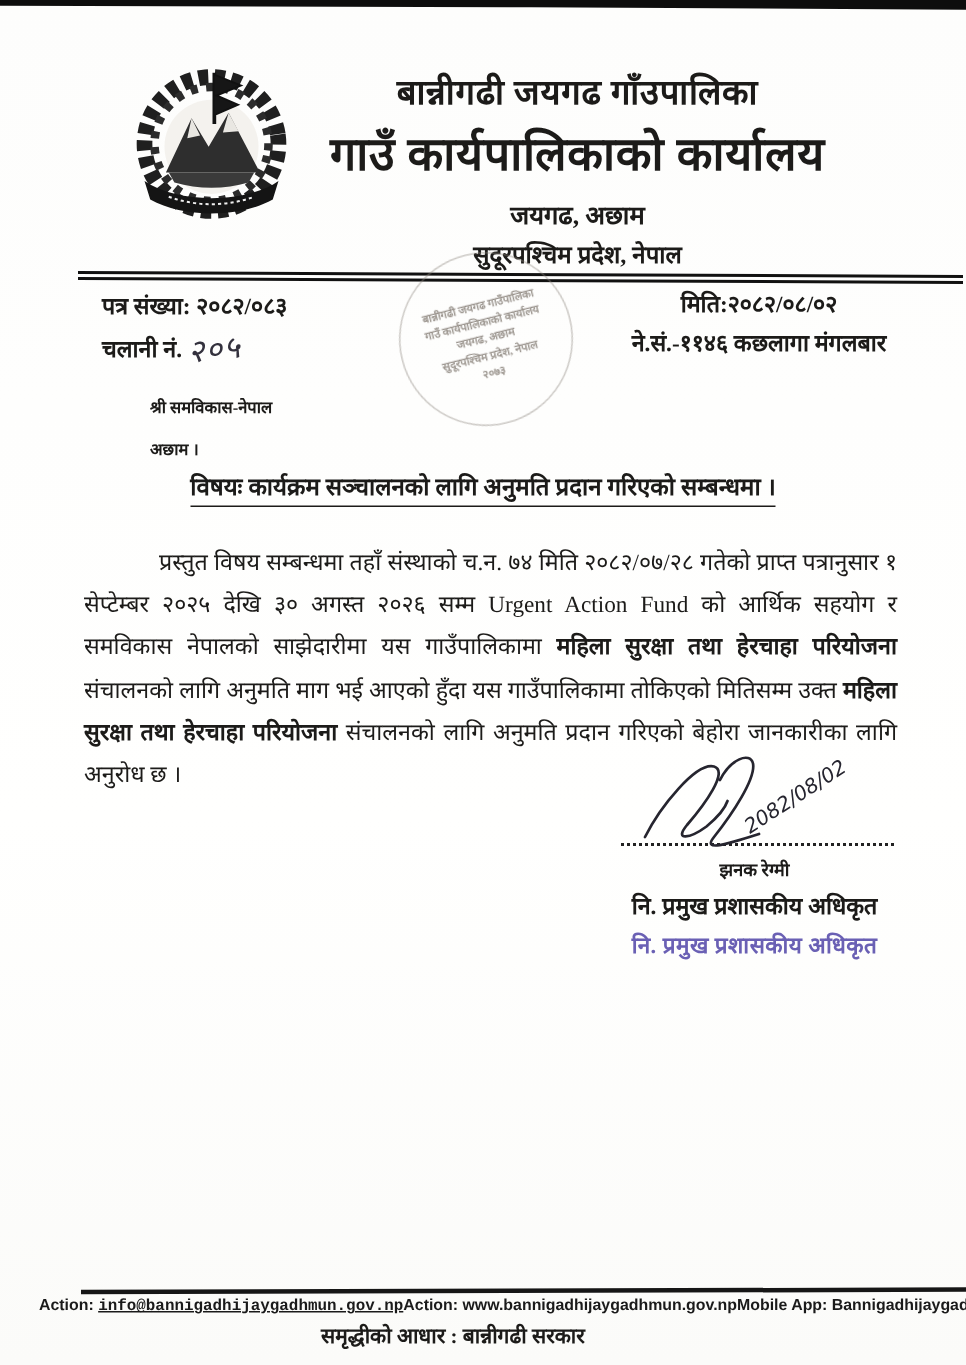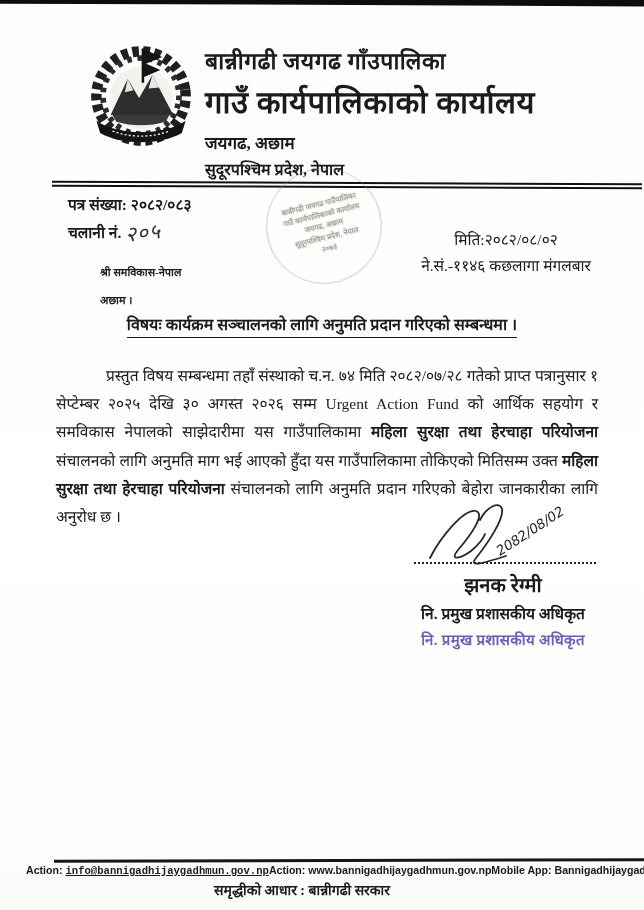--- a/index.html
+++ b/index.html
@@ -16,40 +16,40 @@
     background:linear-gradient(180deg,#fdfdfc 0%, #fffffe 60%, #fbfbf9 100%);
   }
   
   .top-strip {
     position:absolute; top:0; left:0; right:0; height:7px;
     background:#0d0d0d;
     clip-path:polygon(0 0,100% 0,100% 92%,55% 70%,0 55%);
   }
   
   .emblem { position:absolute; left:84px; top:38px; width:114px; height:116px; }
-  .head-text { position:absolute; left:205px; top:44px; width:360px; }
+  .head-text { position:absolute; left:205px; top:44px; width:360px; text-align:center; }
   .muni   { font-size:23px; font-weight:700; letter-spacing:.5px; }
   .office { font-size:31px; font-weight:800; margin-top:4px; letter-spacing:.5px; }
   .addr1  { font-size:17px; font-weight:700; margin-top:9px; }
   .addr2  { font-size:16px; font-weight:700; margin-top:4px; }
   
   .rule-top {
     position:absolute; left:52px; right:2px; top:182px; height:6px;
     border-top:2.4px solid #111; border-bottom:2.2px solid #111;
     transform:rotate(.25deg);
   }
   
   .meta-left { position:absolute; left:68px; top:191px; font-size:15.5px; font-weight:700; line-height:27px; }
   .chalani-hand {
     display:inline-block; font-size:21px; font-weight:400; font-style:italic;
     color:#33313d; transform:rotate(-6deg) translateY(2px); letter-spacing:1px;
     font-family:"DejaVu Sans", sans-serif;
   }
   .meta-right { position:absolute; right:26px; top:191px; width:224px; text-align:center;
-                font-size:15.5px; font-weight:400; line-height:26px;margin-top:36px; }
+                font-size:15.5px; font-weight:700; line-height:26px; }
   
   .wm-stamp {
     position:absolute; left:266px; top:168px; width:116px; height:116px;
     border:1.5px solid rgba(145,137,128,.45); border-radius:50%;
     display:flex; flex-direction:column; align-items:center; justify-content:center;
     gap:2px; transform:rotate(-14deg); color:rgba(132,125,117,.8);
     font-size:7.5px; font-weight:700; text-align:center; line-height:1.25;
     filter:blur(.2px);
   }
   
@@ -63,21 +63,21 @@
   .body-par {
     position:absolute; left:56px; right:46px; top:362px;
     font-size:15.5px; line-height:1.82; text-align:justify; text-indent:50px;
     font-weight:500;
   }
   .b { font-weight:800; }
   
   .sig-block { position:absolute; left:392px; top:500px; width:222px; text-align:center; }
   .sig-art { position:absolute; left:22px; top:0; width:190px; height:72px; }
   .sig-dots { margin-top:62px; border-bottom:2.6px dotted #222; width:182px; margin-left:22px; }
-  .sig-name  { font-size:20px; font-weight:700; margin-top:7px; }
+  .sig-name  { font-size:12px; font-weight:700; margin-top:7px; }
   .sig-title { font-size:15.5px; font-weight:700; margin-top:4px; }
   .sig-stamp {
     font-size:15px; font-weight:700; margin-top:5px;
     filter:blur(.35px); opacity:.9; letter-spacing:.3px;
   }
   
   .rule-bottom {
     position:absolute; left:54px; right:0; top:859px; height:2.6px; background:#161616;
     transform:rotate(-.15deg);
   }

